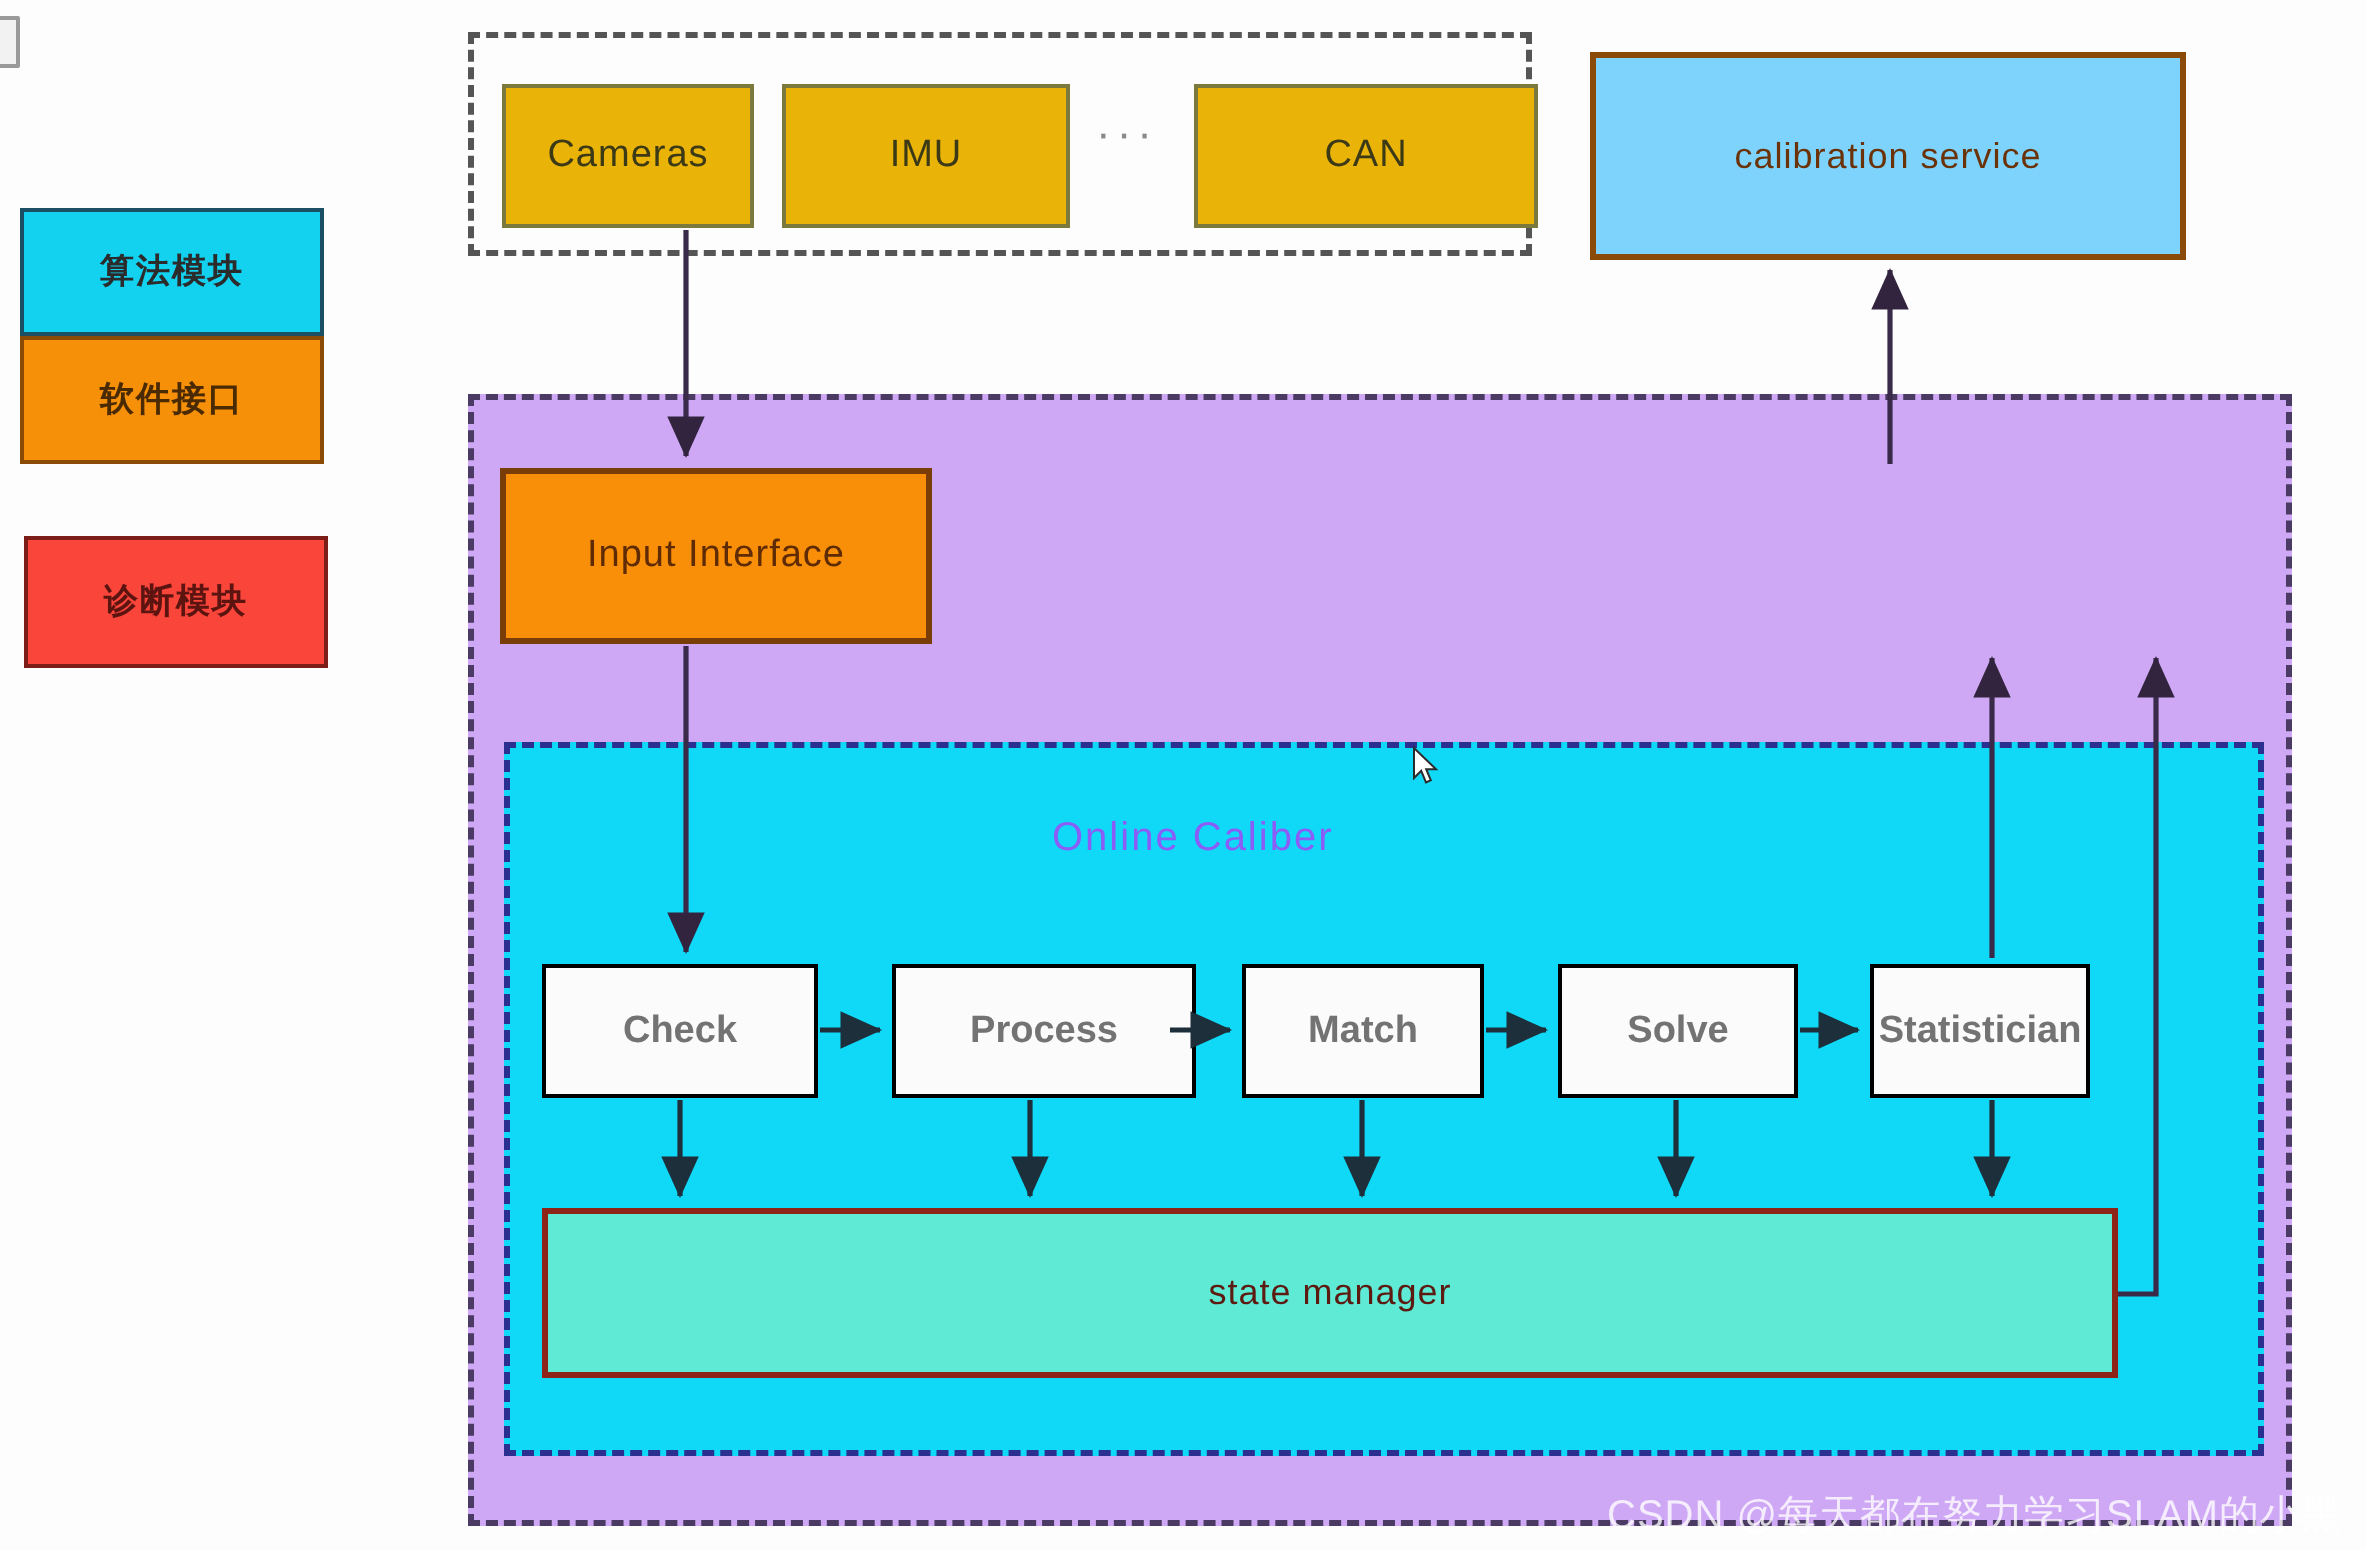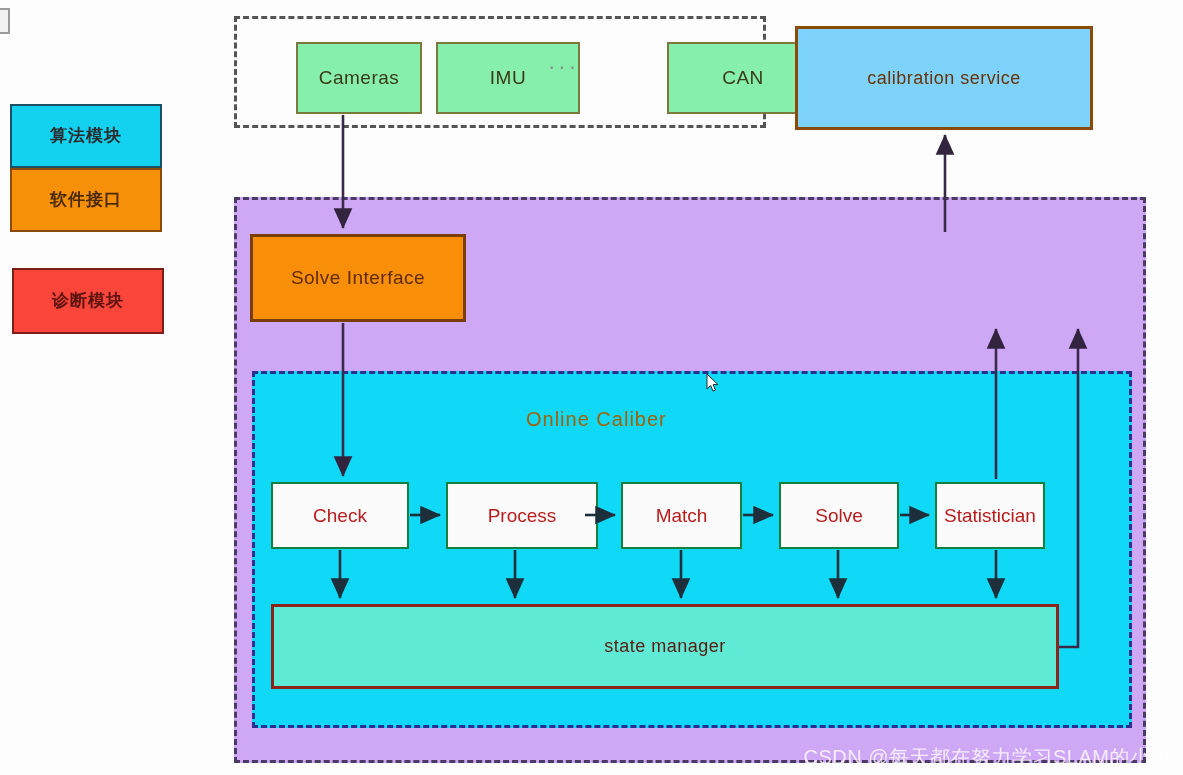--- a/index.html
+++ b/index.html
@@ -80,58 +80,58 @@
     border: 3px dashed #4b3a63;
     background: #cfa8f5;
   }
   .caliber-group {
     border: 3px dashed #2b2f8f;
     background: #0fd9f7;
   }
 
   
   .sensor-node {
-    background: #86efac;
+    background: #eab308;
     border: 2px solid #7b7a3c;
     color: #3c3a16;
     font-size: 19px;
     letter-spacing: .5px;
-    margin-left: 45px;
   }
   .iface-node {
     background: #f98f08;
     border: 3px solid #7a3d08;
     color: #5e2b04;
     font-size: 19px;
     letter-spacing: .5px;
   }
   .service-node {
     background: #7dd3fc;
     border: 3px solid #8a4a08;
     color: #6a3206;
     font-size: 18px;
     letter-spacing: .5px;
   }
   .proc-node {
     background: #fbfbfb;
-    border: 2px solid #15803d;
-    color: #b91c1c;
+    border: 2px solid #000000;
+    color: #737373;
     font-size: 19px;
+    font-weight: bold;
   }
   .state-node {
     background: #5eead4;
     border: 3px solid #8e2317;
     color: #5c1a10;
     font-size: 18px;
     letter-spacing: .5px;
   }
 
   .group-title {
     position: absolute;
-    color: #a16207;
+    color: #8b5cf6;
     font-size: 20px;
     letter-spacing: 1px;
     user-select: none;
   }
 
   .ellipsis-dots {
     position: absolute;
     color: #8a8a8a;
     font-size: 22px;
     letter-spacing: 3px;
@@ -189,32 +189,32 @@
 
   <div class="container-dashed sensor-group" style="left:234px; top:16px; width:532px; height:112px;"></div>
 
   <div class="box sensor-node" style="left:251px; top:42px; width:126px; height:72px;">
     <span>Cameras</span>
   </div>
   <div class="box sensor-node" style="left:391px; top:42px; width:144px; height:72px;">
     <span>IMU</span>
   </div>
   <div class="ellipsis-dots" style="left:548px; top:54px;">···</div>
-  <div class="box sensor-node" style="left:622px; top:42px; width:152px; height:72px;text-align:center;">
+  <div class="box sensor-node" style="left:597px; top:42px; width:172px; height:72px;text-align:center;">
     <span>CAN</span>
   </div>
 
   <div class="box service-node" style="left:795px; top:26px; width:298px; height:104px;">
     <span>calibration service</span>
   </div>
 
   <div class="container-dashed system-group" style="left:234px; top:197px; width:912px; height:566px;"></div>
 
   <div class="box iface-node" style="left:250px; top:234px; width:216px; height:88px;">
-    <span>Solve Interface</span>
+    <span>Input Interface</span>
   </div>
 
 
   <div class="container-dashed caliber-group" style="left:252px; top:371px; width:880px; height:357px;"></div>
 
   <div class="group-title" style="left:526px; top:408px;">Online Caliber</div>
 
   <div class="box proc-node" style="left:271px; top:482px; width:138px; height:67px;">
     <span>Check</span>
   </div>

